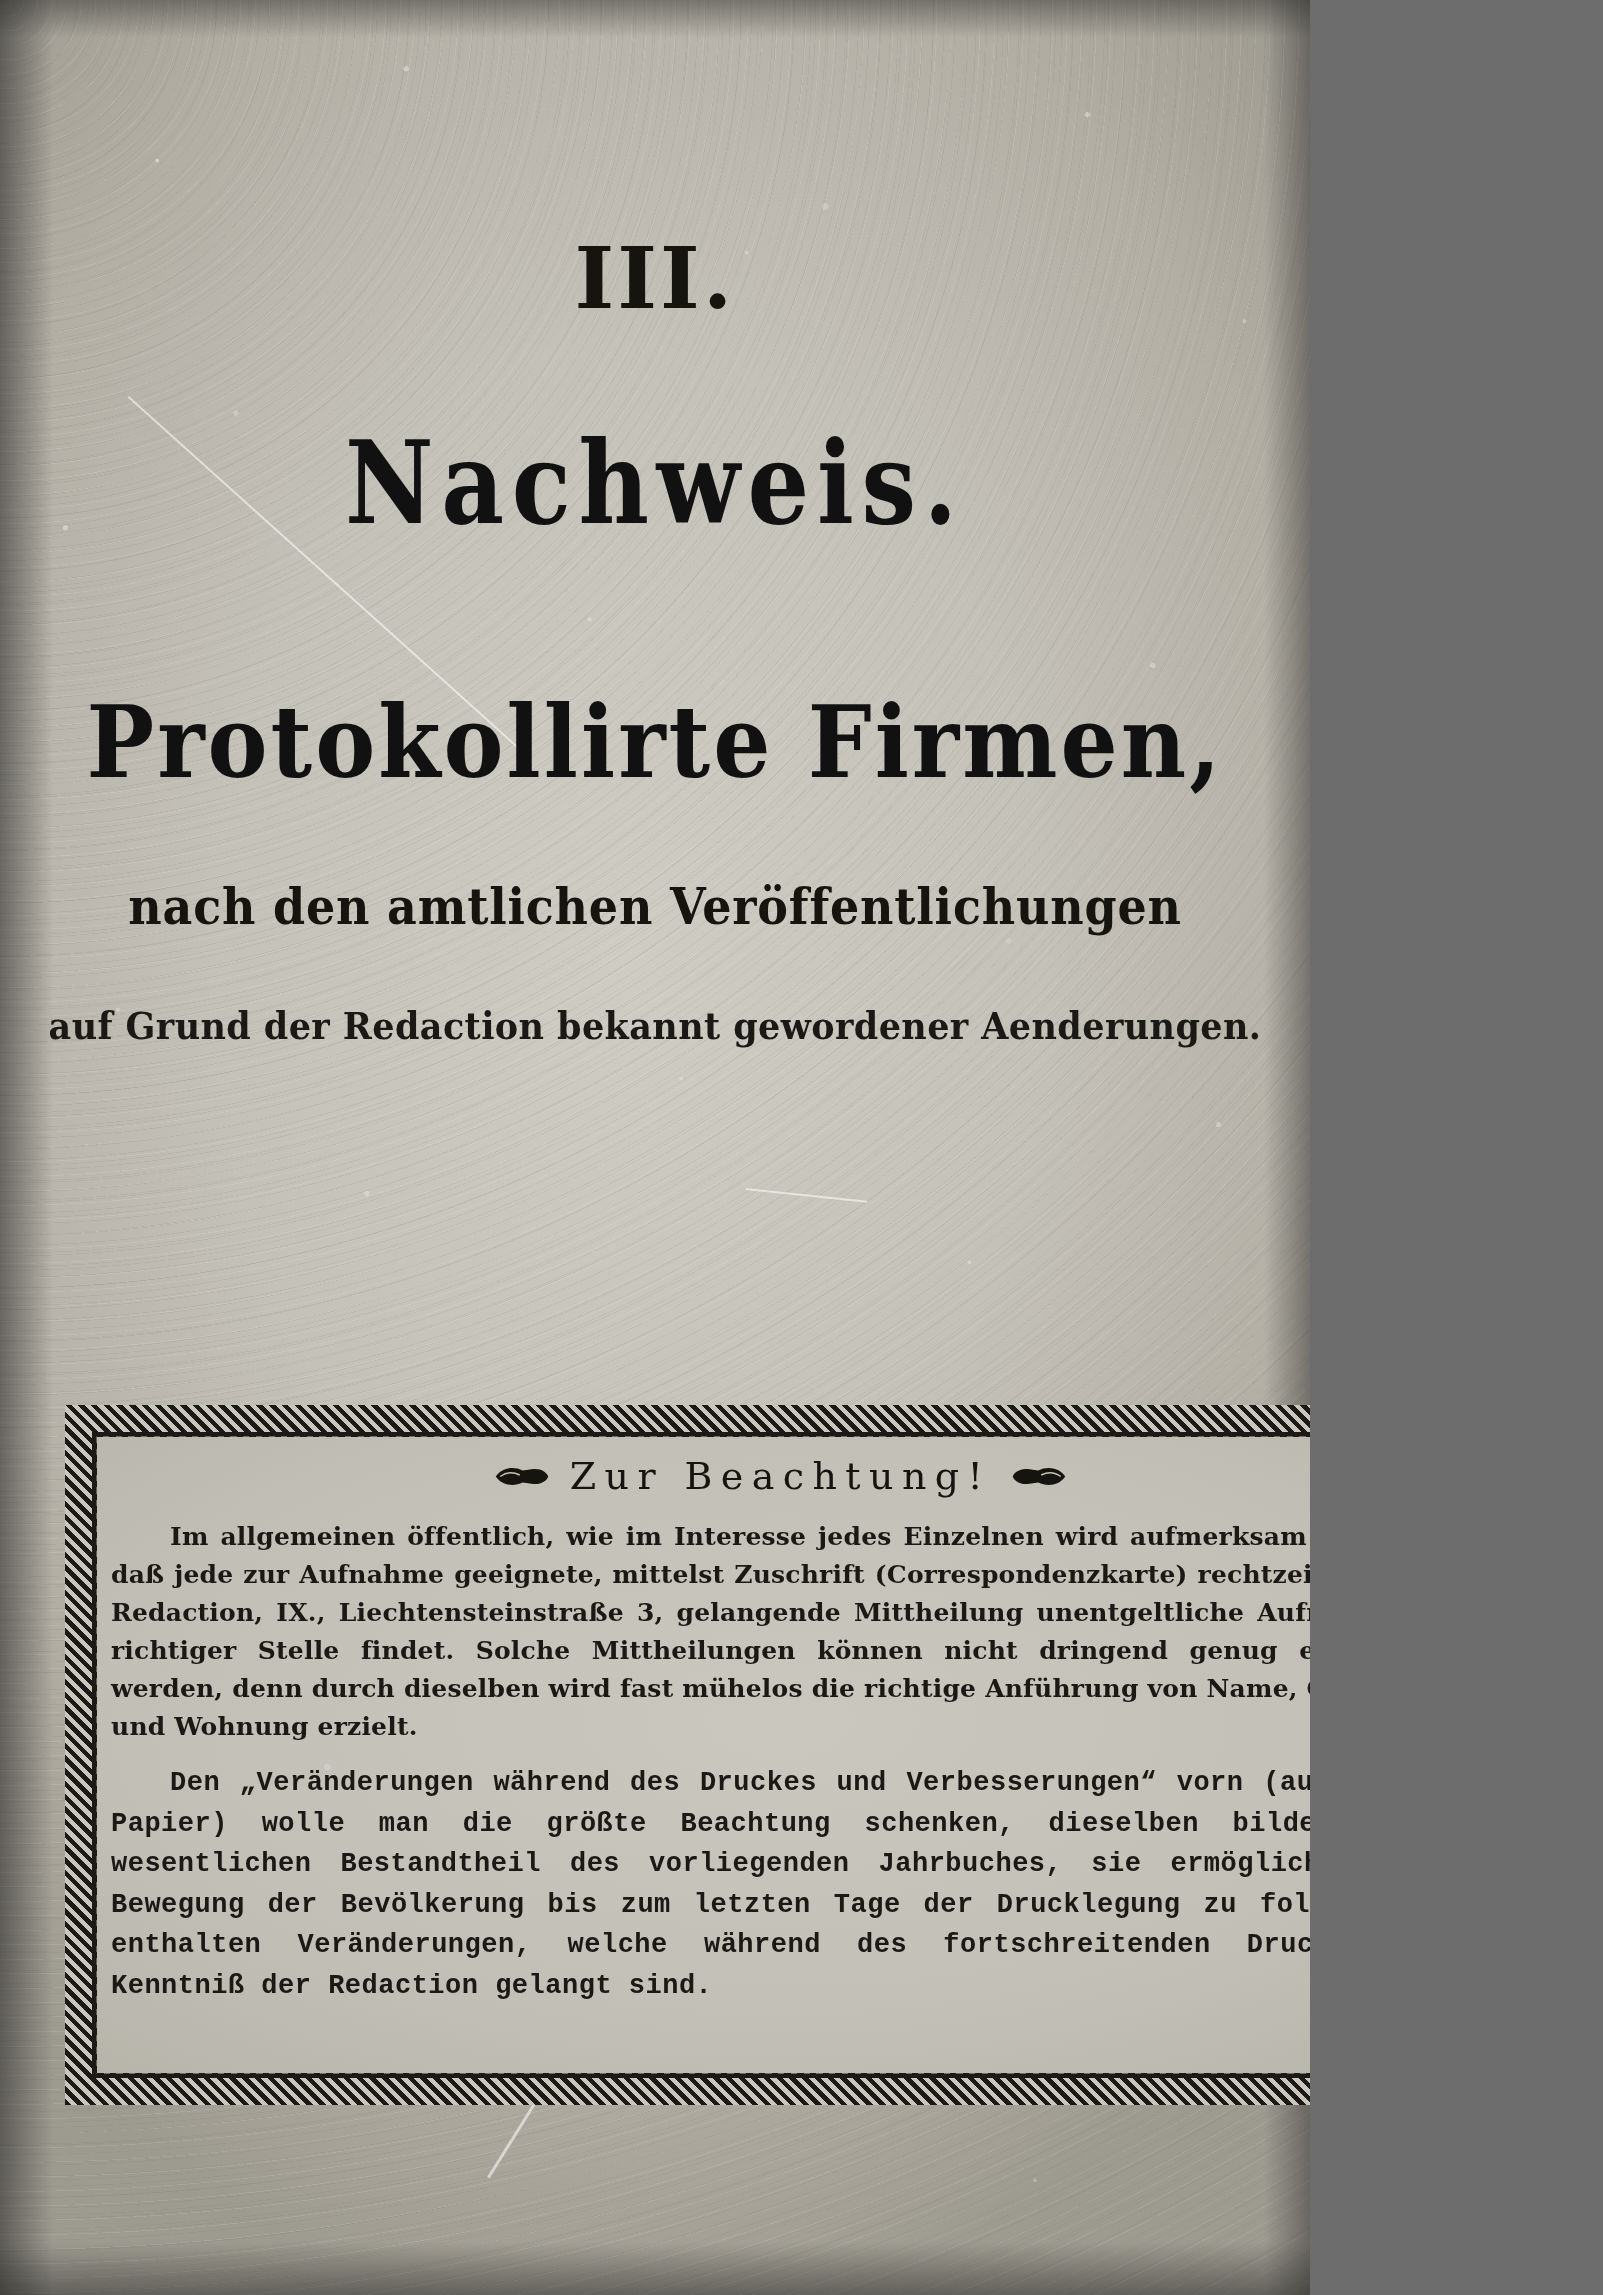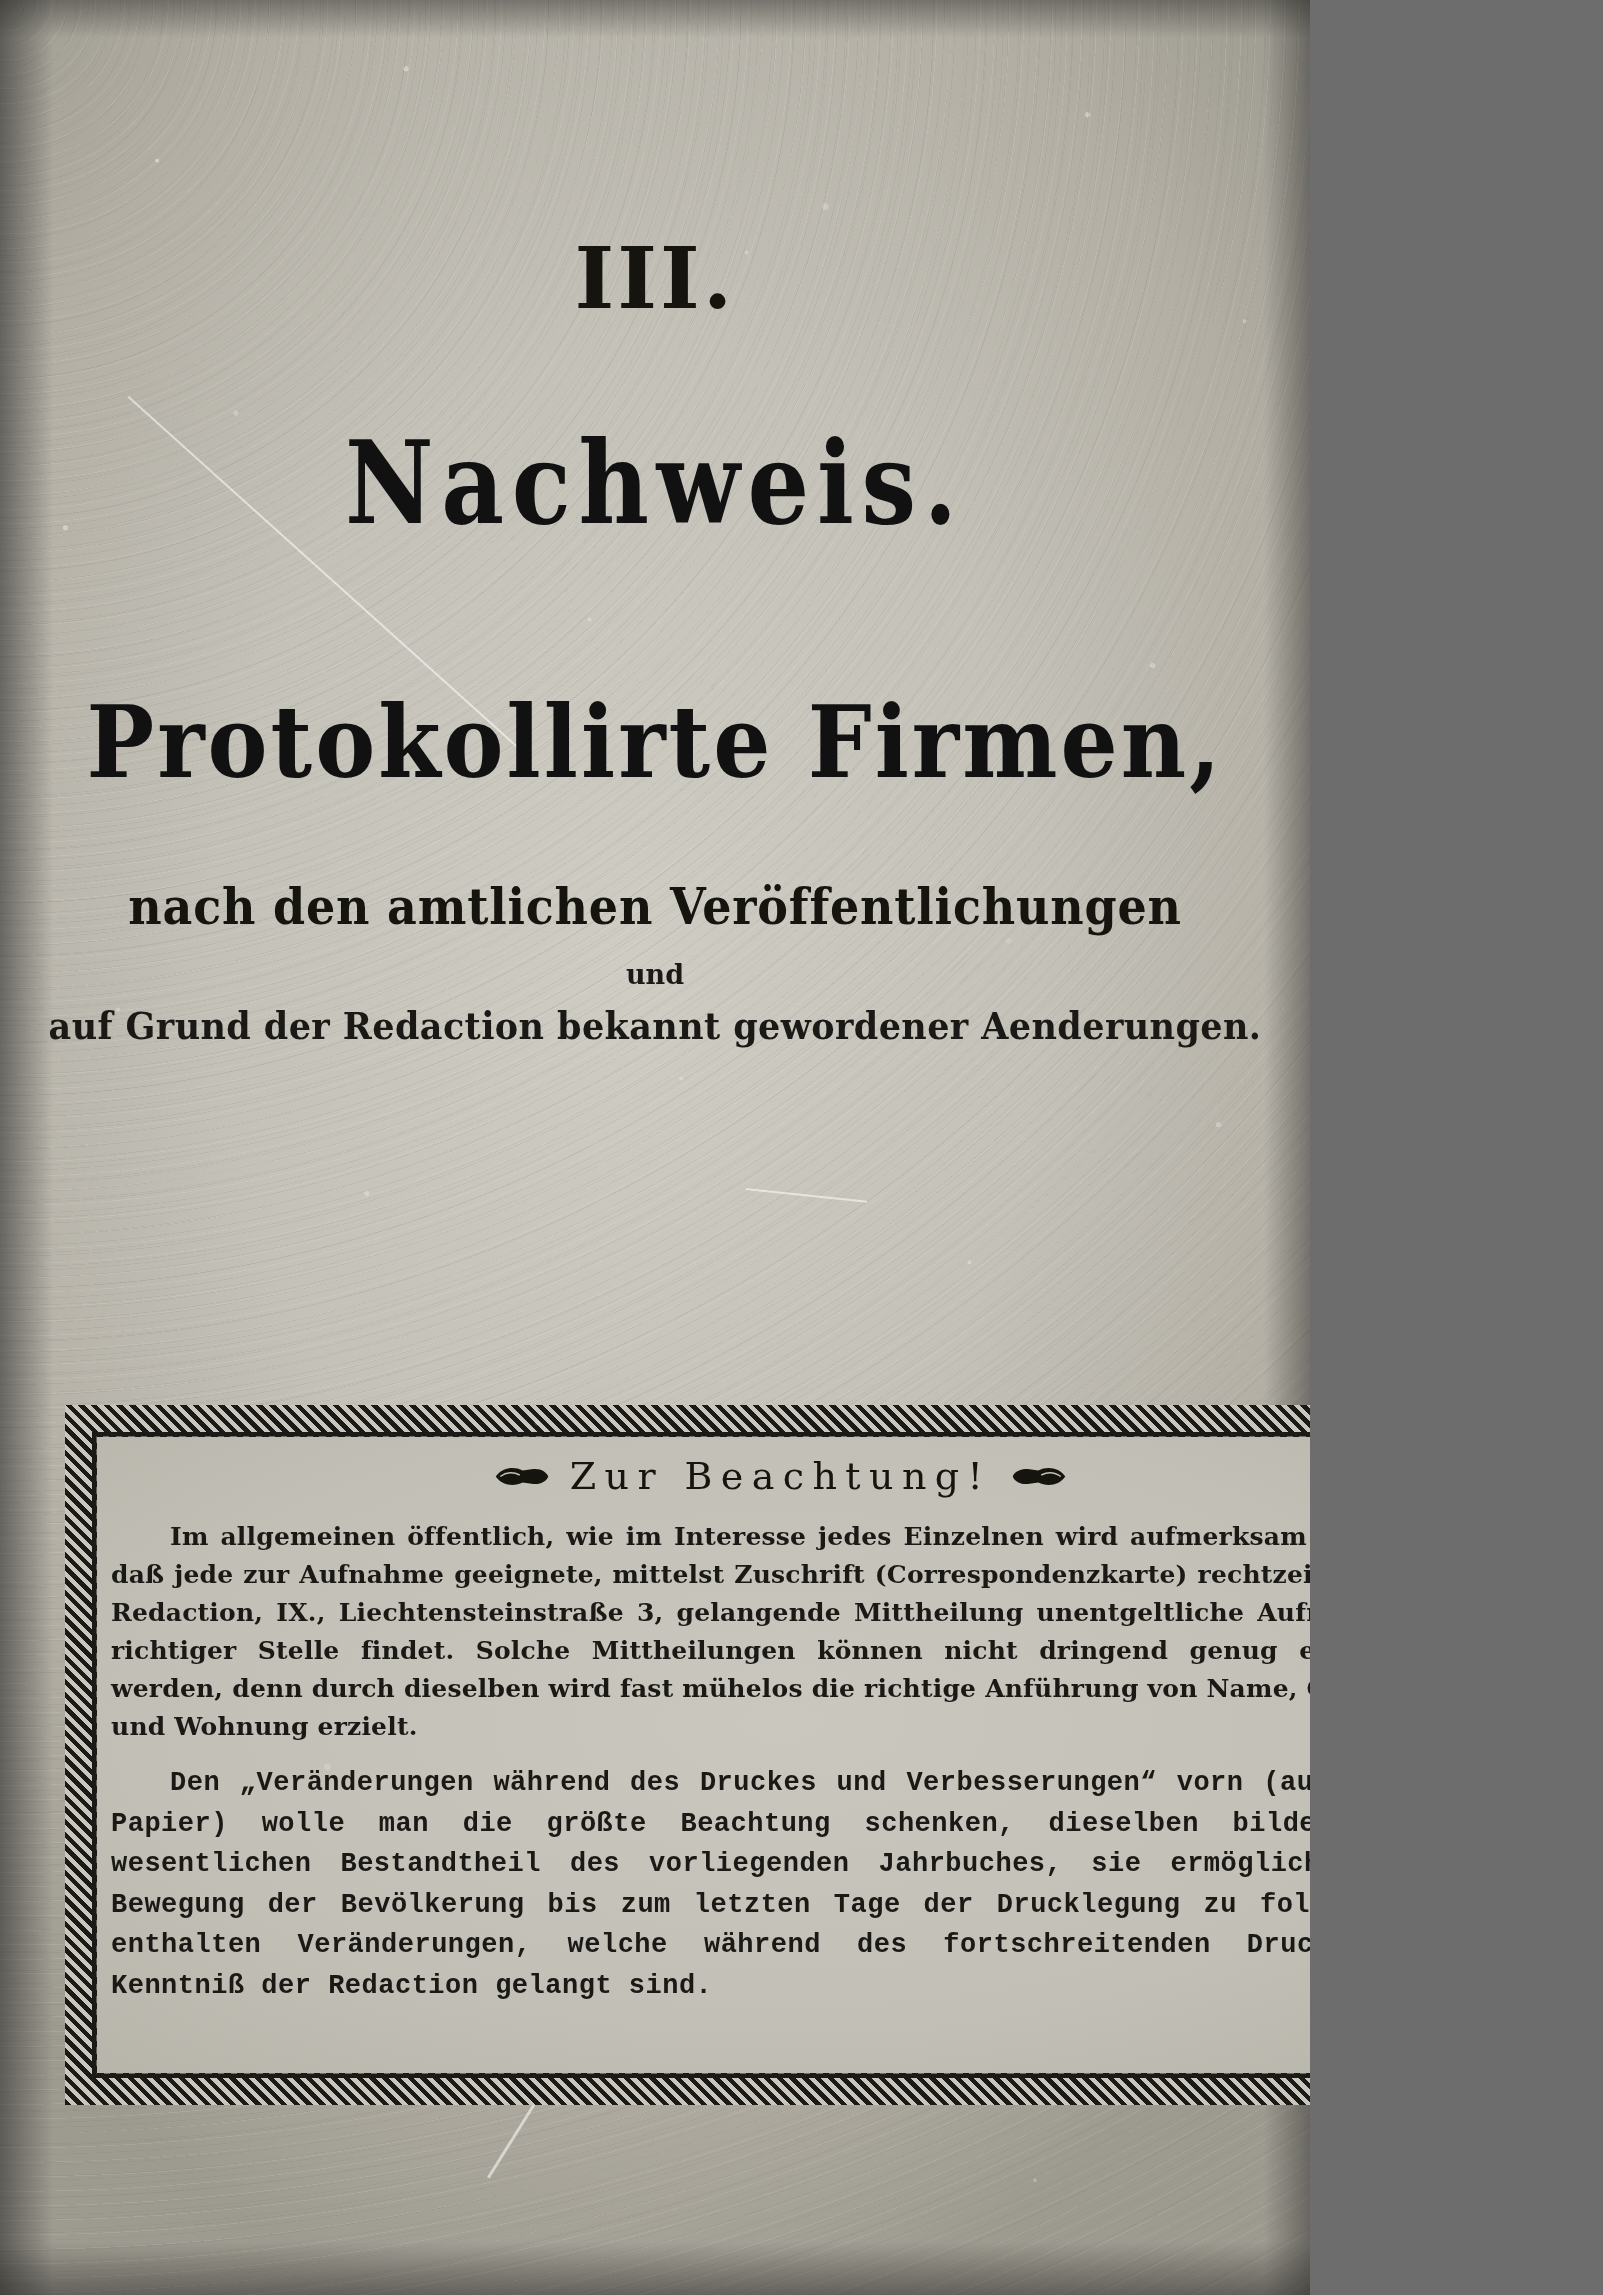--- a/index.html
+++ b/index.html
@@ -274,21 +274,20 @@
   <div class="content">
 
     <div class="roman-numeral">III.</div>
 
     <div class="title-main fraktur">Nachweis.</div>
 
     <div class="title-sub fraktur">Protokollirte Firmen,</div>
 
     <div class="line-3 fraktur">nach den amtlichen Veröffentlichungen</div>
 
-    <div class="line-und fraktur">und</div>
 
     <div class="line-4 fraktur">auf Grund der Redaction bekannt gewordener Aenderungen.</div>
 
     <div class="notice-box">
       <div class="ornate-border"></div>
       <div class="ornate-inner-mask"></div>
       <div class="ornate-cover"></div>
 
       <div class="notice-inner">
         <div class="notice-heading fraktur">

